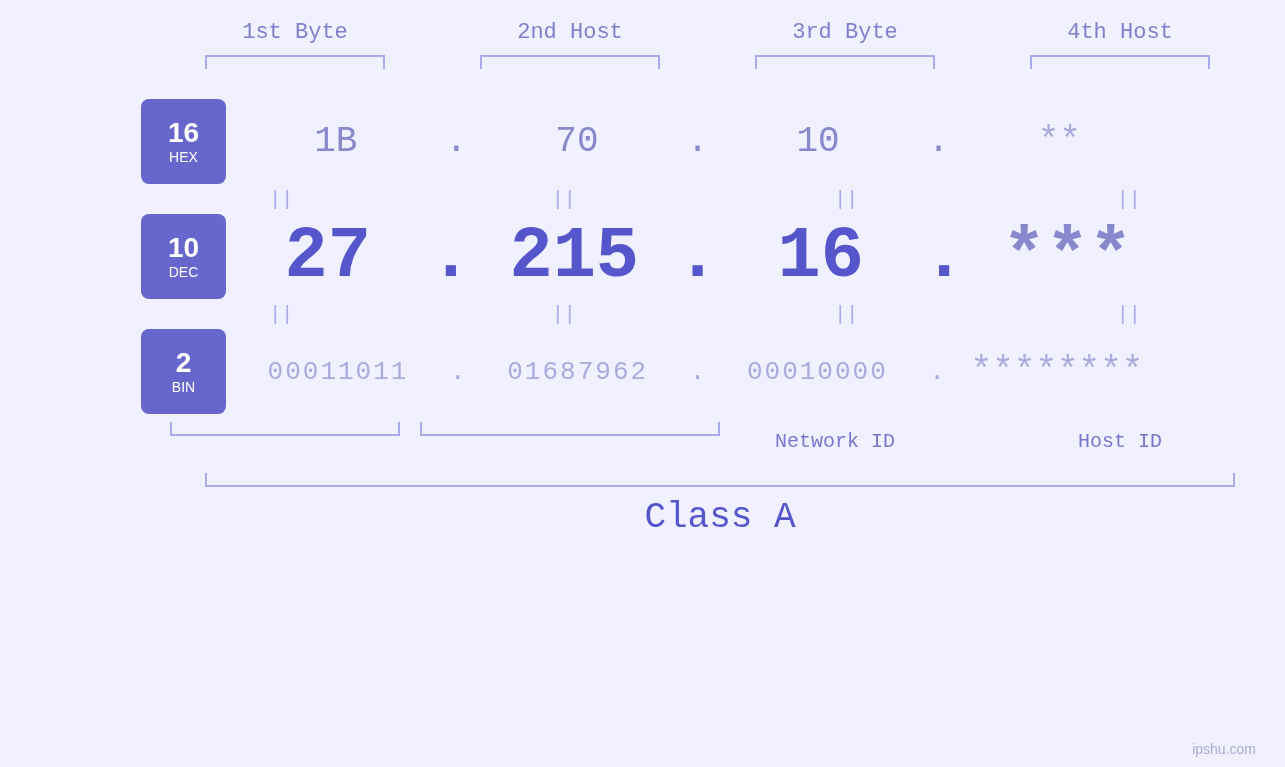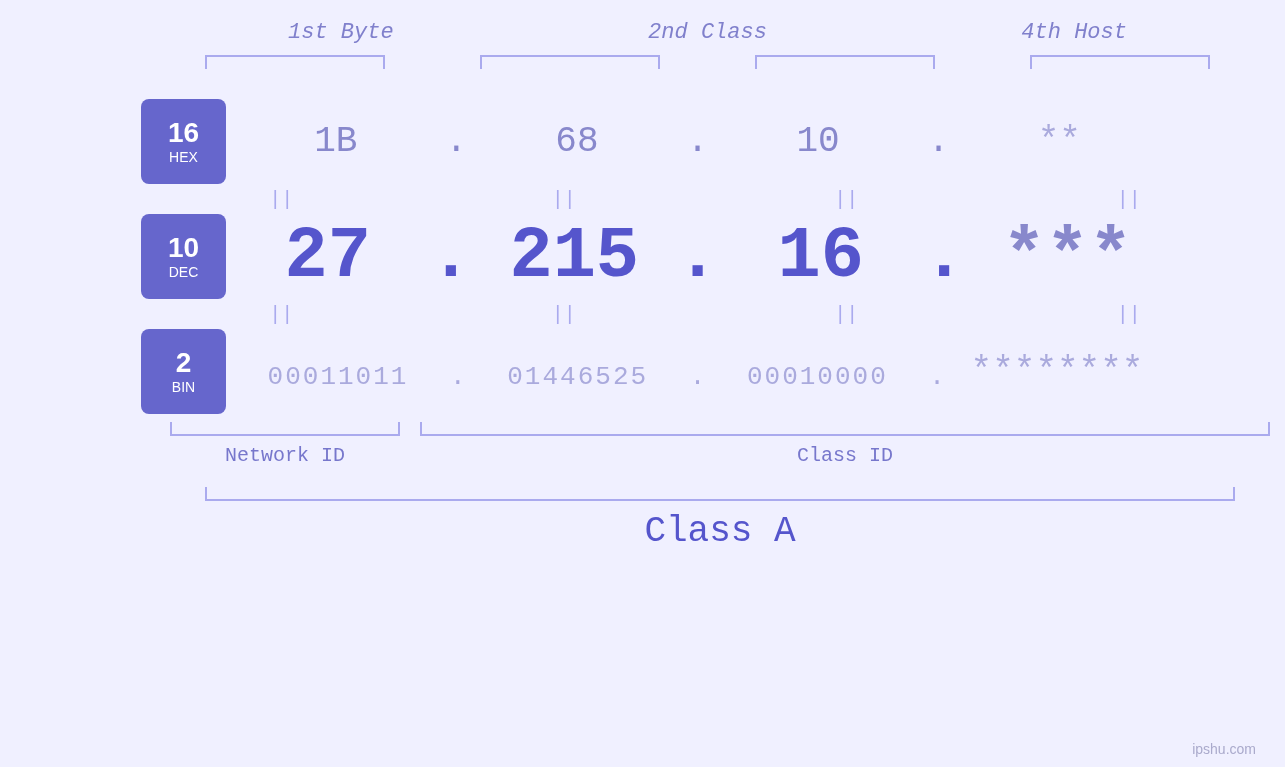--- a/index.html
+++ b/index.html
@@ -22,21 +22,20 @@
       align-items: center;
       padding-top: 20px;
     }
 
     
     .byte-headers {
       display: flex;
       width: 1100px;
       margin-left: 130px;
       margin-bottom: 10px;
-      font-style: italic;
     }
 
     .byte-header {
       flex: 1;
       text-align: center;
       color: #8080cc;
       font-size: 22px;
       font-family: 'Courier New', Courier, monospace;
     }
 
@@ -97,21 +96,21 @@
     .badge-label {
       color: white;
       font-size: 14px;
       font-family: Arial, sans-serif;
       font-weight: normal;
     }
 
     
     .values-row {
       display: flex;
-      align-items: flex-end;
+      align-items: center;
       flex: 1;
       padding-left: 5px;
       padding-right: 30px;
     }
 
     .value-cell {
       flex: 1;
       text-align: center;
     }
 
@@ -211,21 +210,22 @@
     .row-bin { margin-top: 0; }
 
   </style>
 </head>
 <body>
 
 <div class="main-container">
 
   <div class="byte-headers">
     <div class="byte-header">1st Byte</div>
-    <div class="byte-header">2nd Class</div>
+    <div class="byte-header">2nd Host</div>
+    <div class="byte-header">3rd Byte</div>
     <div class="byte-header">4th Host</div>
   </div>
 
   <div class="bracket-row">
     <div class="bracket-cell">
       <div class="bracket"></div>
     </div>
     <div class="bracket-cell">
       <div class="bracket"></div>
     </div>
@@ -241,21 +241,21 @@
     <div class="badge">
       <span class="badge-number">16</span>
       <span class="badge-label">HEX</span>
     </div>
     <div class="values-row">
       <div class="value-cell">
         <span class="value-medium">1B</span>
       </div>
       <span class="dot-medium">.</span>
       <div class="value-cell">
-        <span class="value-medium">68</span>
+        <span class="value-medium">70</span>
       </div>
       <span class="dot-medium">.</span>
       <div class="value-cell">
         <span class="value-medium">10</span>
       </div>
       <span class="dot-medium">.</span>
       <div class="value-cell">
         <span class="value-asterisk-medium">**</span>
       </div>
     </div>
@@ -309,47 +309,47 @@
     <div class="badge">
       <span class="badge-number">2</span>
       <span class="badge-label">BIN</span>
     </div>
     <div class="values-row">
       <div class="value-cell">
         <span class="value-small">00011011</span>
       </div>
       <span class="dot-small">.</span>
       <div class="value-cell">
-        <span class="value-small">01446525</span>
+        <span class="value-small">01687962</span>
       </div>
       <span class="dot-small">.</span>
       <div class="value-cell">
         <span class="value-small">00010000</span>
       </div>
       <span class="dot-small">.</span>
       <div class="value-cell">
         <span class="value-asterisk-medium">********</span>
       </div>
     </div>
   </div>
 
-  <div style="display:flex; flex-direction:column; width:1100px; margin-left:155px; margin-top:8px;">
+  <div style="display:flex; width:1100px; margin-left:155px; margin-top:8px;">
 
     <div style="display:flex; width:100%; align-items:flex-start;">
 
       <div style="width:230px; height:14px; border-bottom:2px solid #aaaaee; border-left:2px solid #aaaaee; border-right:2px solid #aaaaee;"></div>
       <div style="width:20px;"></div>
 
       <div style="flex:1; height:14px; border-bottom:2px solid #aaaaee; border-left:2px solid #aaaaee; border-right:2px solid #aaaaee;"></div>
     </div>
 
     <div style="display:flex; width:100%; margin-top:8px;">
       <div style="width: 230px; text-align: center; color: rgb(119, 119, 204); font-size: 20px; font-family: &quot;Courier New&quot;, Courier, monospace;">Network ID</div>
       <div style="width:20px;"></div>
-      <div style="flex:1; text-align:center; color:#7777cc; font-size:20px; font-family:'Courier New',Courier,monospace;">Class ID</div>
+      <div style="flex:1; text-align:center; color:#7777cc; font-size:20px; font-family:'Courier New',Courier,monospace;">Host ID</div>
     </div>
   </div>
 
   <div style="width:1030px; margin-left:155px; margin-top:20px;">
     <div style="width:100%; height:14px; border-bottom:2px solid #aaaaee; border-left:2px solid #aaaaee; border-right:2px solid #aaaaee;"></div>
     <div style="text-align:center; color:#5555cc; font-size:36px; font-family:'Courier New',Courier,monospace; margin-top:10px;">Class A</div>
   </div>
 
   <div class="watermark">ipshu.com</div>
 

